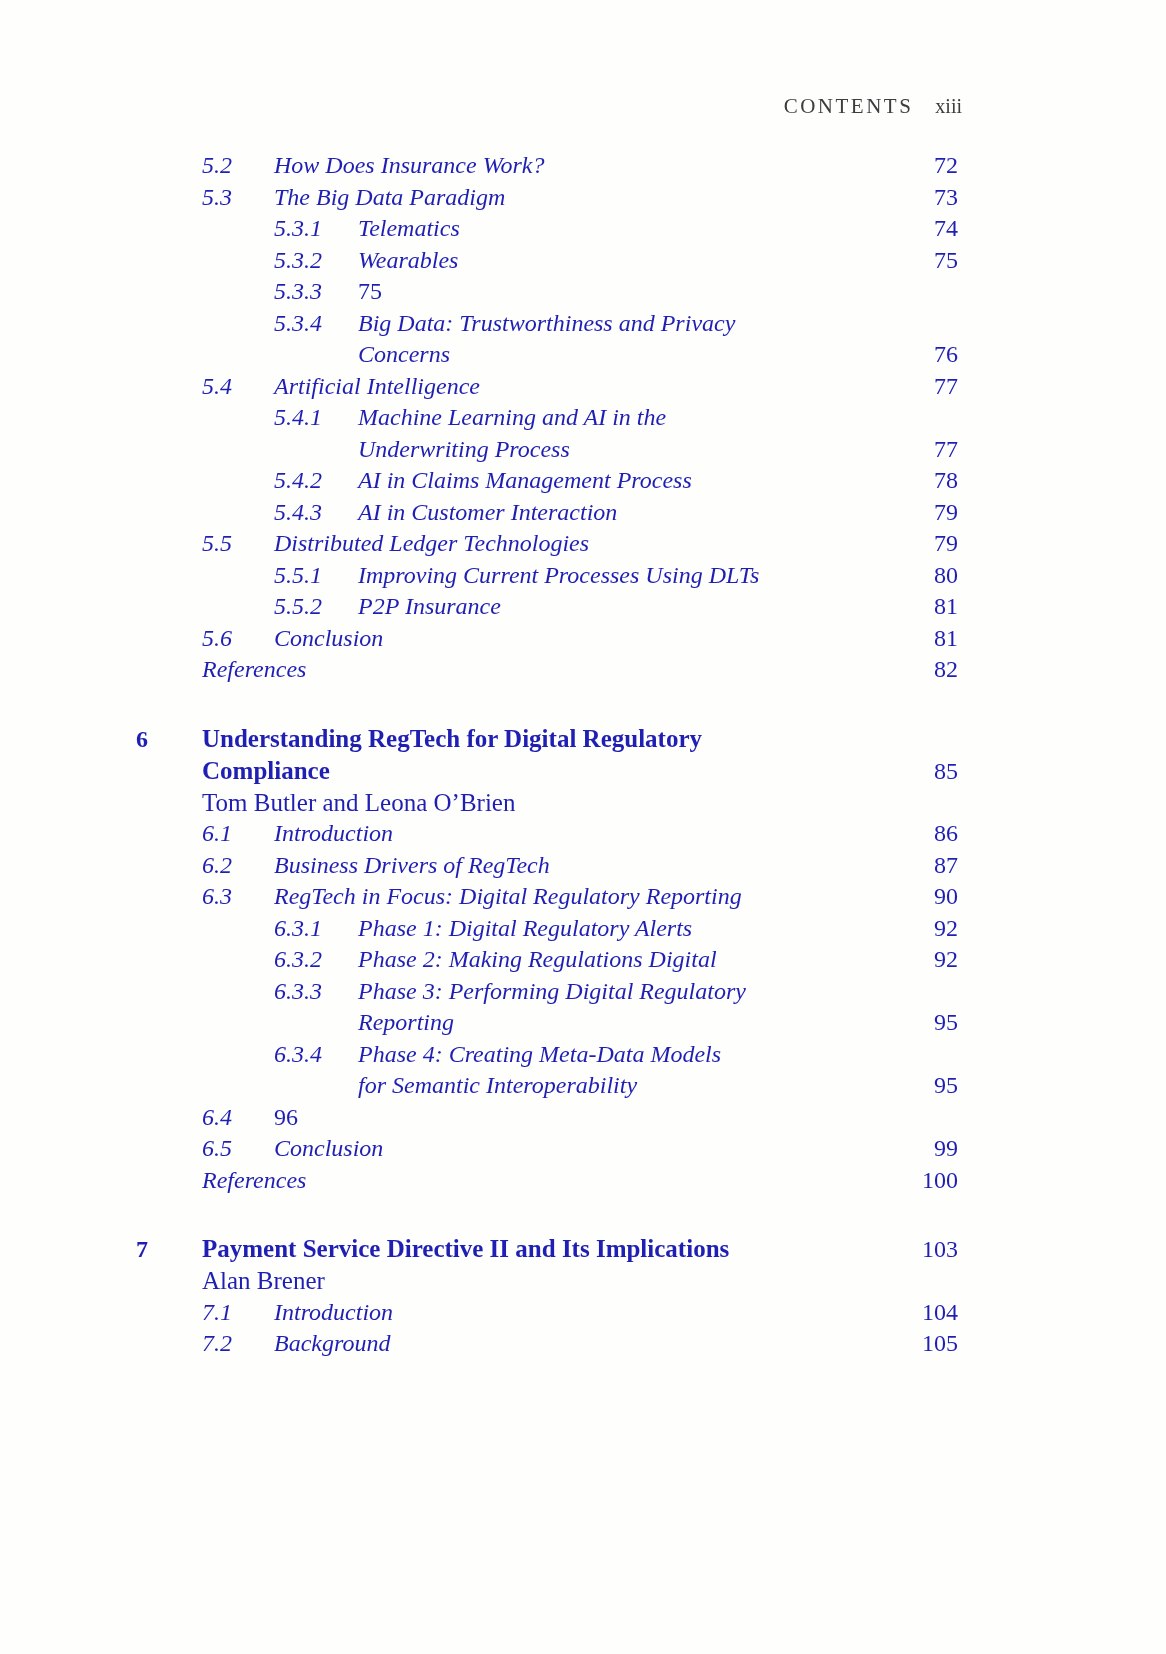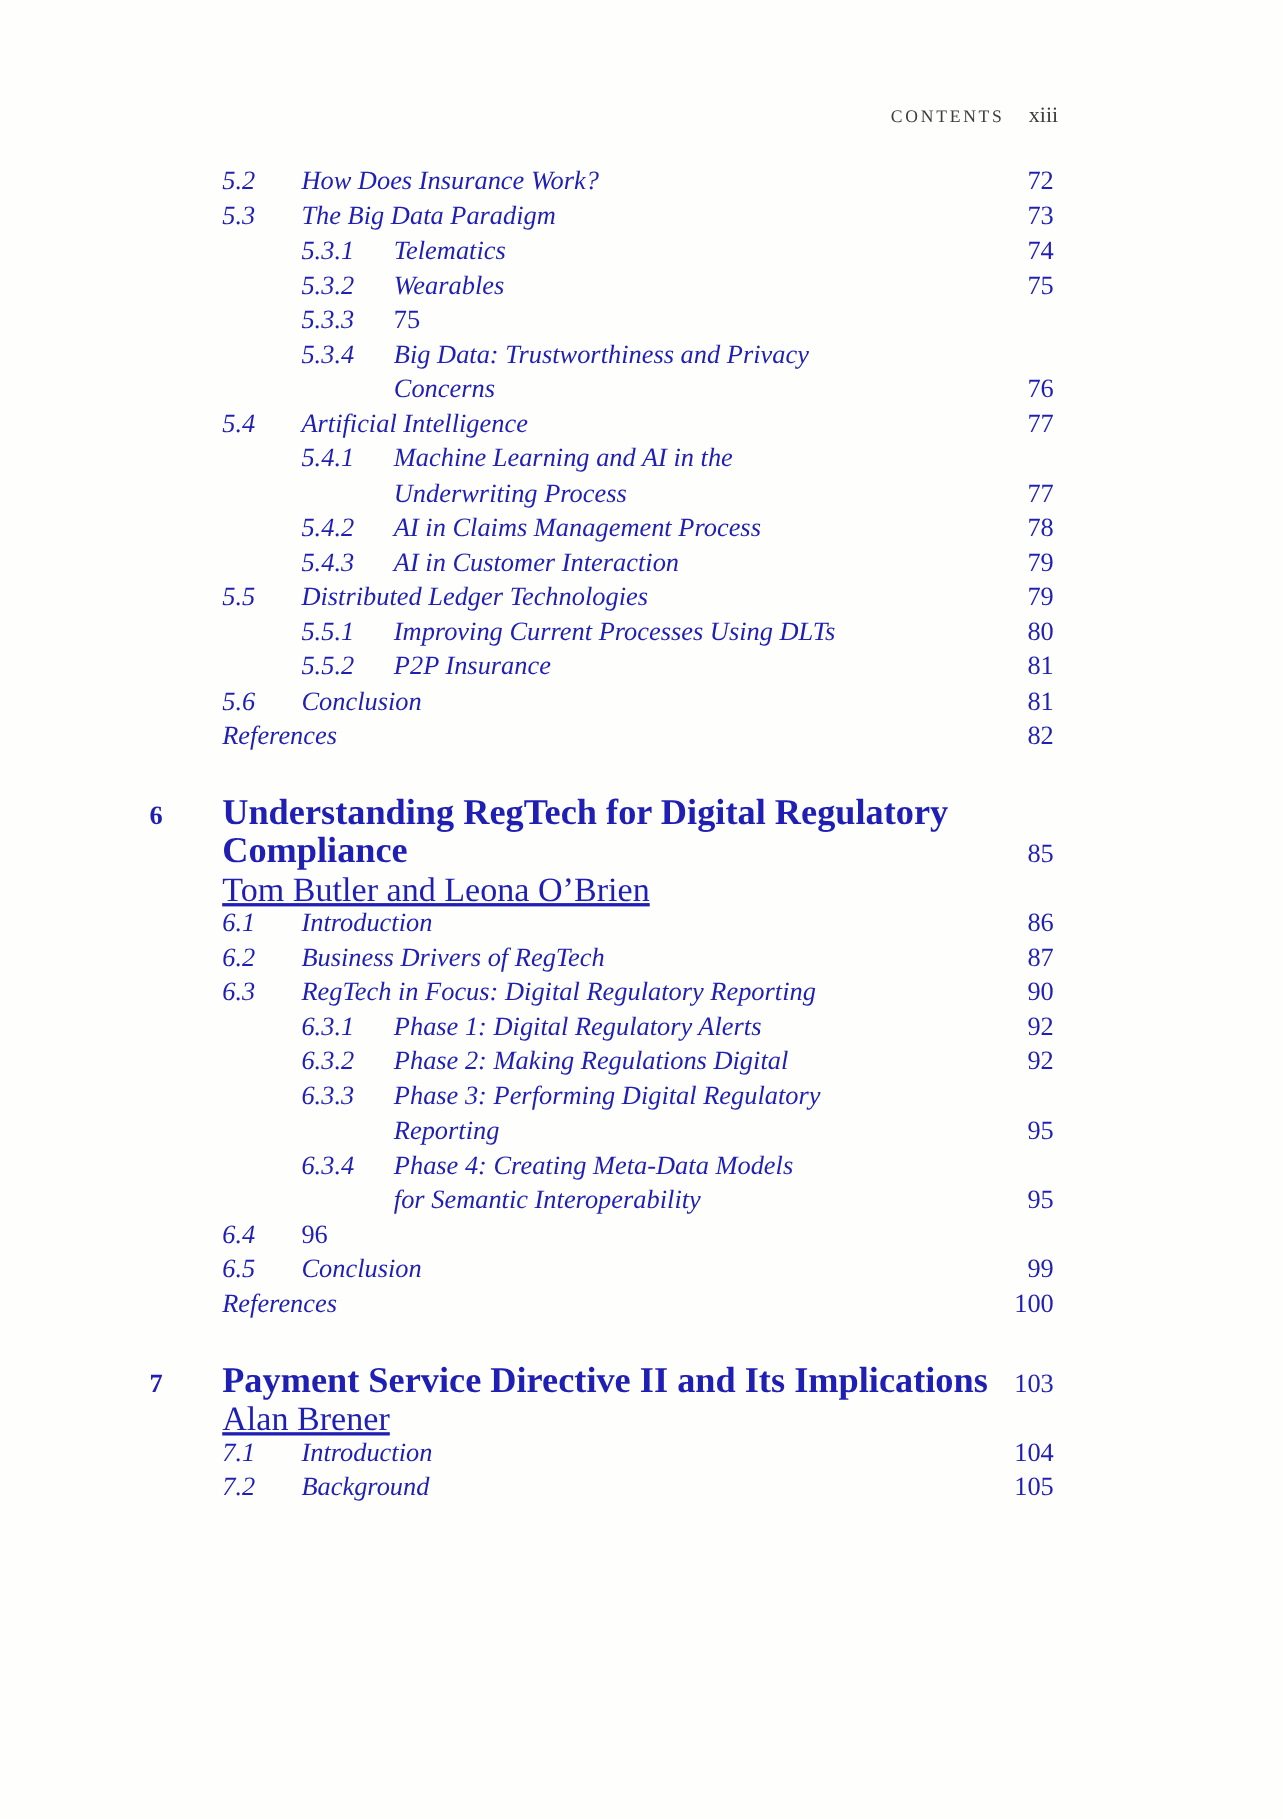--- a/index.html
+++ b/index.html
@@ -9,21 +9,21 @@
     width:1166px; height:1654px;
     background:#fefefd;
     font-family:"Liberation Serif","DejaVu Serif",serif;
     overflow:hidden;
   }
   .page-header {
     position:absolute; top:94px; right:204px;
     display:flex; align-items:baseline; gap:22px;
     color:var(--gray,#3d3d3d);
   }
-  .contents-label { font-size:16px; letter-spacing:2.5px; }
+  .contents-label { font-size:21px; letter-spacing:2.5px; }
   .folio { font-size:20px; }
 
   .toc {
     position:absolute; top:150px; left:136px; width:822px;
     color:var(--blue,#1f1fb4);
     font-size:24px;
   }
   .row { display:flex; align-items:baseline; line-height:31.5px; }
   .num, .label { font-style:italic; }
   .label { flex:1; padding-right:12px; }
@@ -32,24 +32,24 @@
   .lvl1 { padding-left:66px; }
   .lvl2 { padding-left:138px; }
   .lvl1 .num { flex:none; width:72px; }
   .lvl2 .num { flex:none; width:84px; }
   .row.cont.lvl2 { padding-left:222px; }
 
   .block + .block { margin-top:37px; }
 
   .chapter-row { line-height:32px; }
   .chapter-row .chnum { flex:none; width:66px; font-weight:bold; }
-  .chapter-row .chtitle { flex:1; font-weight:bold; font-size:33px; padding-right:12px; }
+  .chapter-row .chtitle { flex:1; font-weight:bold; font-size:25px; padding-right:12px; }
   .chapter-row.chcont { padding-left:66px; }
   .authors-row { padding-left:66px; }
-  .authors-row .authors { font-size:31px;text-decoration:underline; }
+  .authors-row .authors { font-size:25px; }
 </style>
 </head>
 <body>
 
 <div class="page">
   <header class="page-header">
     <span class="contents-label">CONTENTS</span>
     <span class="folio">xiii</span>
   </header>
   <main class="toc">

